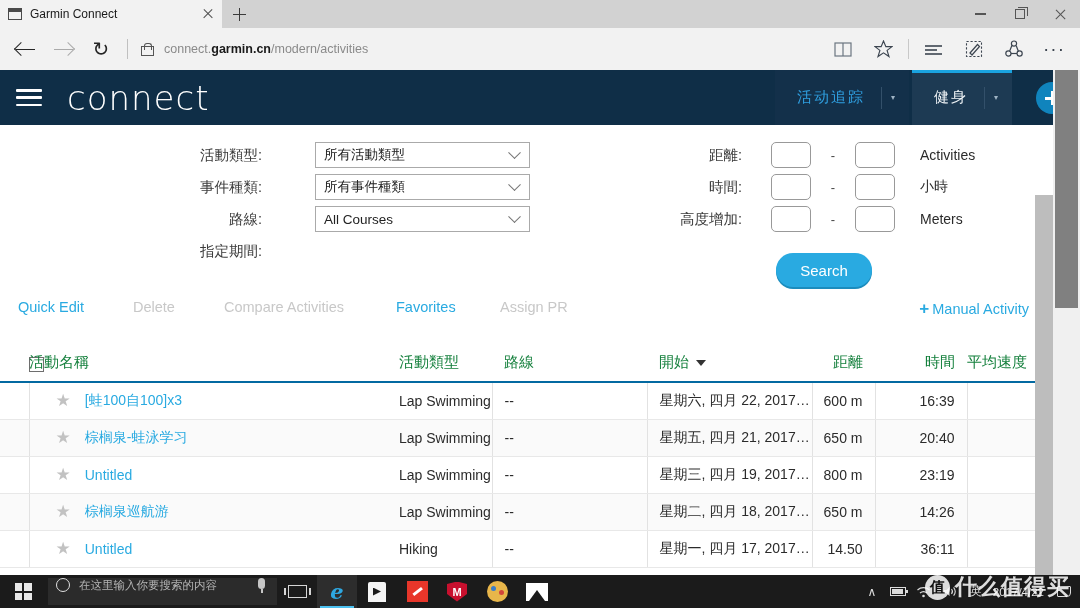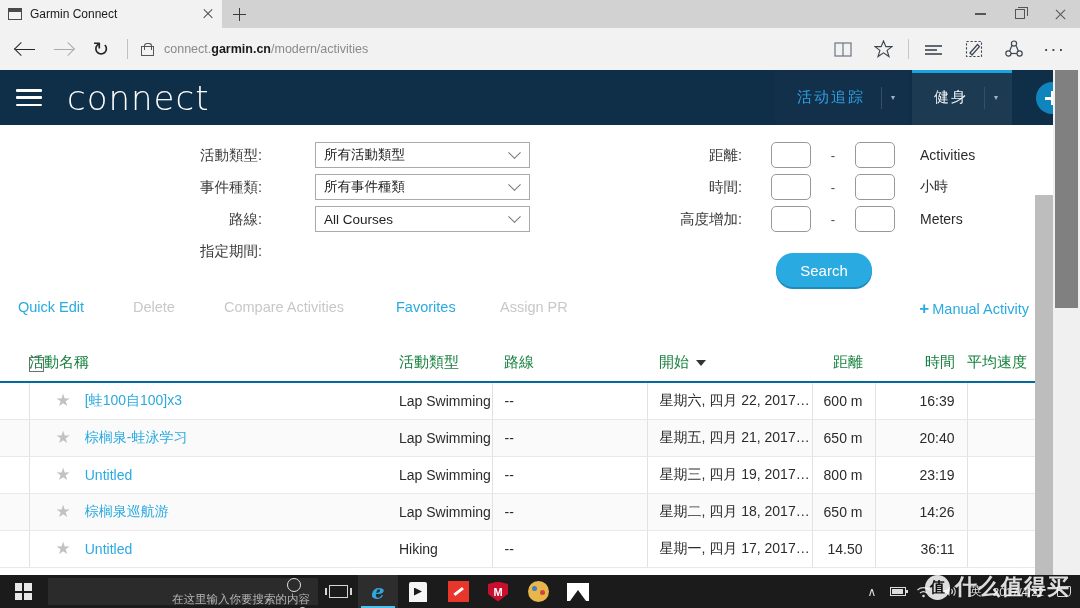--- a/index.html
+++ b/index.html
@@ -174,22 +174,22 @@
             cursor: pointer; }
 
   
   .taskbar { position: absolute; left: 0; top: 575px; width: 1080px; height: 33px; background: #1b1b1b;
              display: flex; align-items: center; }
   .startbtn { width: 46px; height: 33px; display: flex; align-items: center; justify-content: center;
               cursor: pointer; }
   .winlogo { width: 17px; height: 17px; display: grid; grid-template-columns: 1fr 1fr;
              grid-template-rows: 1fr 1fr; gap: 2px; }
   .winlogo i { background: #e8e8e8; display: block; }
-  .cortana { width: 270px; height: 27px; background: #2b2b2b; display: flex; align-items: flex-end;
-             padding: 0 8px; margin-left: 2px; cursor: text; flex-direction: column; }
+  .cortana { width: 229px; height: 27px; background: #2b2b2b; display: flex; align-items: flex-start;
+             padding: 0 8px; margin-left: 2px; cursor: text; }
   .circ { width: 14px; height: 14px; border: 1.6px solid #e0e0e0; border-radius: 50%; flex: none;
           margin-right: 9px; }
   .ctext { font-size: 11.5px; color: #b5b5b5; flex: 1; white-space: nowrap; }
   .mic { width: 7px; height: 11px; border-radius: 4px; background: #c6c6c6; position: relative; flex: none;
          margin-right: 4px; }
   .mic::after { content: ""; position: absolute; left: 2.5px; bottom: -4px; width: 2px; height: 4px;
                 background: #c6c6c6; }
   .tbicon { width: 40px; height: 33px; display: flex; align-items: center; justify-content: center;
             position: relative; cursor: pointer; }
   .tbicon.active::after { content: ""; position: absolute; left: 3px; right: 3px; bottom: 0; height: 2.5px;

